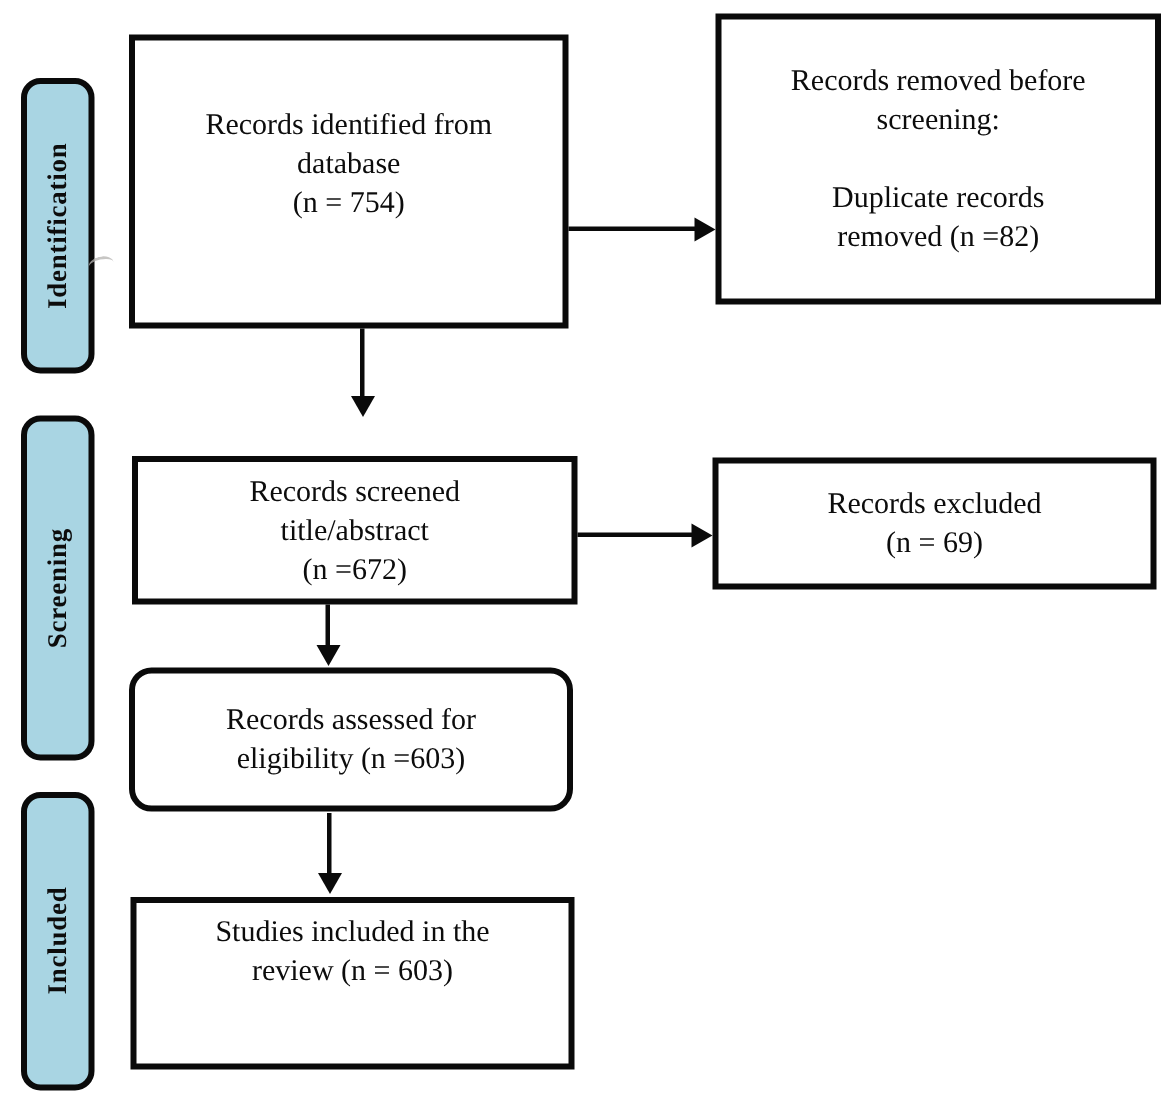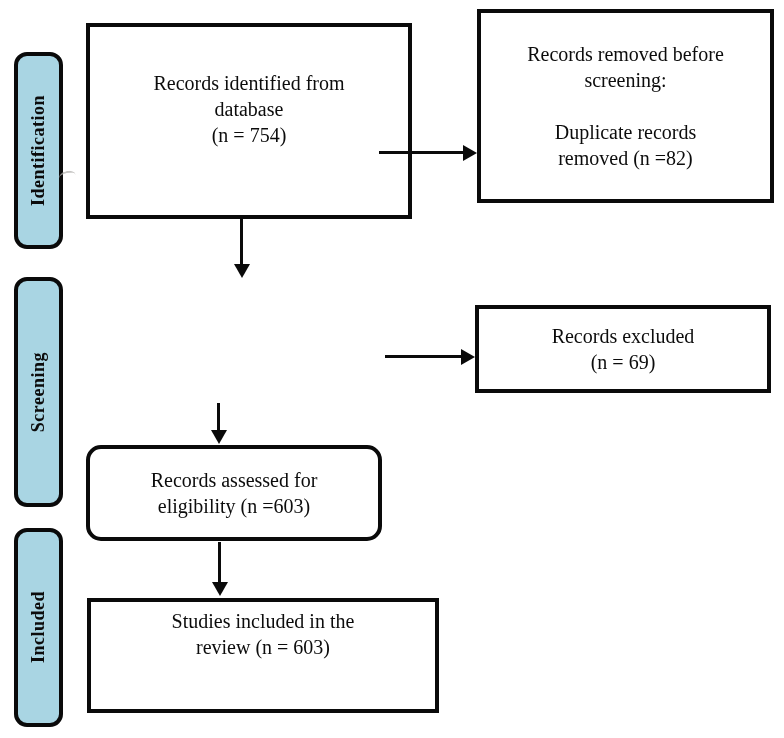--- a/index.html
+++ b/index.html
@@ -44,26 +44,26 @@
     border: 4px solid #0a0a0a;
     box-sizing: border-box;
     display: flex;
     align-items: center;
     justify-content: center;
     text-align: center;
     font-size: 20px;
     line-height: 1.3;
     white-space: pre-line;
   }
-  #box-identified { left: 86px;  top: 23px;  width: 326px; height: 196px; padding-bottom: 24px; }
+  #box-identified { left: 86px;  top: 23px;  width: 293px; height: 196px; padding-bottom: 24px; }
   #box-removed    { left: 477px; top: 9px;   width: 297px; height: 194px; padding-bottom: 0; }
   #box-screened   { left: 88px;  top: 304px; width: 297px; height: 99px;  }
   #box-excluded   { left: 475px; top: 305px; width: 296px; height: 88px; }
   #box-assessed   { left: 86px;  top: 445px; width: 296px; height: 96px; border-radius: 15px;  }
-  #box-included   { left: 87px;  top: 598px; width: 352px; height: 115px; padding-bottom: 44px; }
+  #box-included   { left: 87px;  top: 598px; width: 296px; height: 115px; padding-bottom: 44px; }
 
   
   .stem-v { position: absolute; width: 3px;  background: #0a0a0a; }
   .stem-h { position: absolute; height: 3px; background: #0a0a0a; }
   .head-down {
     position: absolute; width: 0; height: 0;
     border-left: 8px solid transparent;
     border-right: 8px solid transparent;
     border-top: 14px solid #0a0a0a;
   }
@@ -117,20 +117,25 @@
 database
 (n = 754)</div>
   </div>
   <div class="box" id="box-removed">
     <div>Records removed before
 screening:
 
 Duplicate records
 removed (n =82)</div>
   </div>
+  <div class="box" id="box-screened">
+    <div>Records screened
+title/abstract
+(n =672)</div>
+  </div>
   <div class="box" id="box-excluded">
     <div>Records excluded
 (n = 69)</div>
   </div>
   <div class="box" id="box-assessed">
     <div>Records assessed for
 eligibility (n =603)</div>
   </div>
   <div class="box" id="box-included">
     <div>Studies included in the

